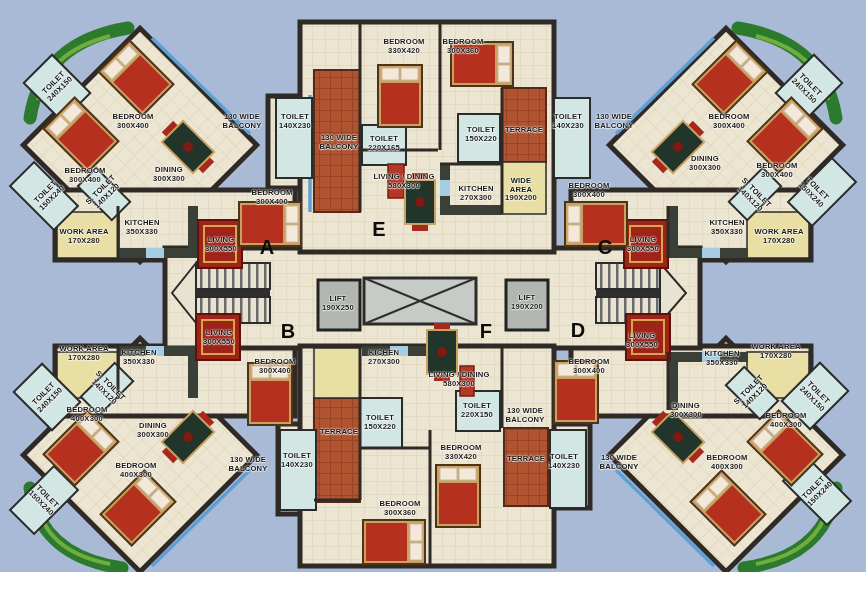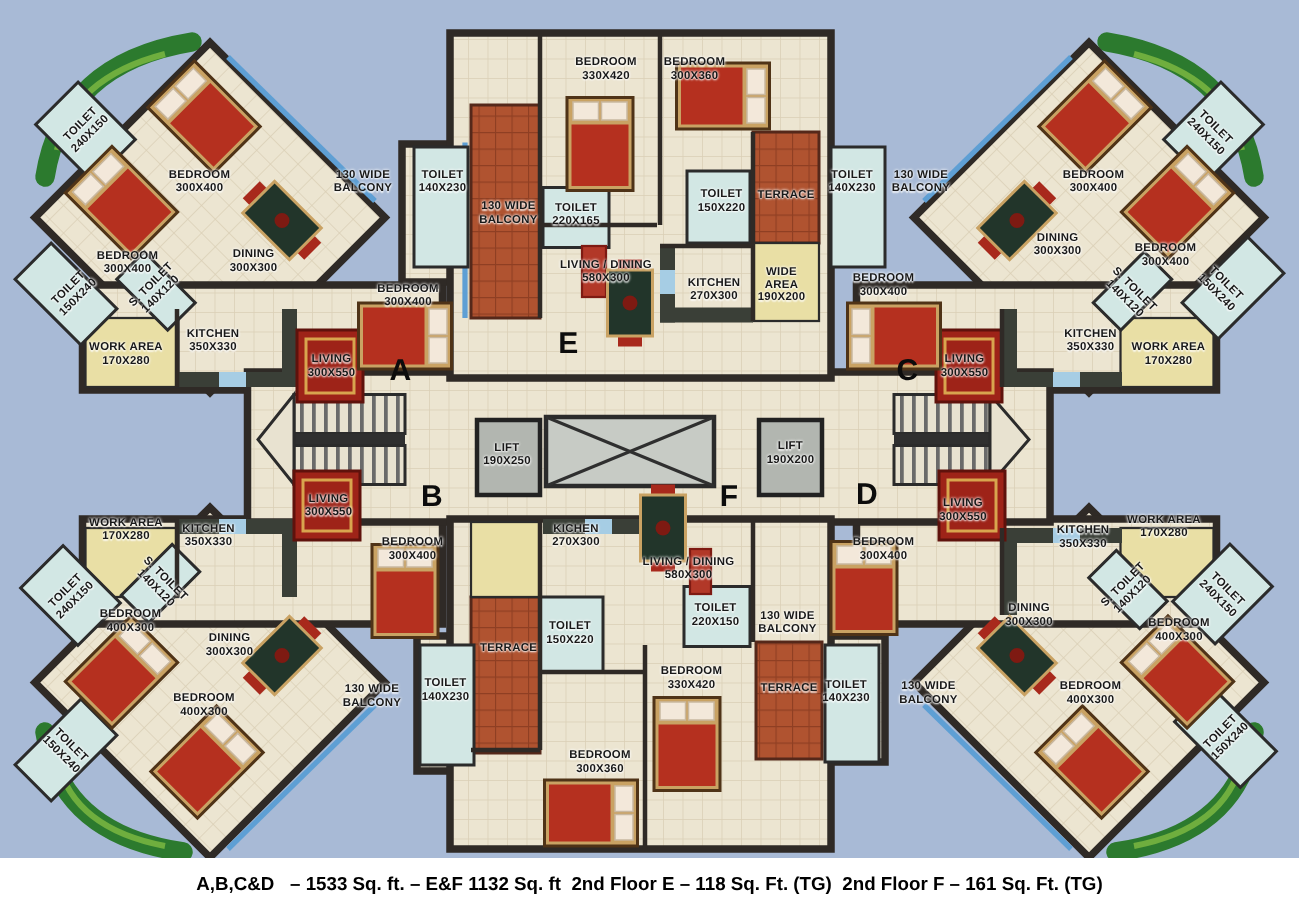--- a/index.html
+++ b/index.html
@@ -363,15 +363,14 @@
       <div class="lbl" style="left: 727px; top: 462px; transform: translate(-50%, -50%) rotate(0deg);">BEDROOM
 400X300</div>
       <div class="lbl" style="left: 815px; top: 396px; transform: translate(-50%, -50%) rotate(45deg);">TOILET
 240X150</div>
       <div class="lbl" style="left: 752px; top: 393px; transform: translate(-50%, -50%) rotate(-45deg);">S. TOILET
 140X120</div>
       <div class="lbl" style="left: 817px; top: 491px; transform: translate(-50%, -50%) rotate(-45deg);">TOILET
 150X240</div>
     </div>
 
-<div id="caption">A,B,C&amp;D   – 1533 Sq. ft. – E&amp;F 1132 Sq. ft  2nd Floor E – 118 Sq. Ft. (TG)  2nd Floor F – 161 Sq. Ft. (TG)</div>
 
 </div>
 
 </body></html>

